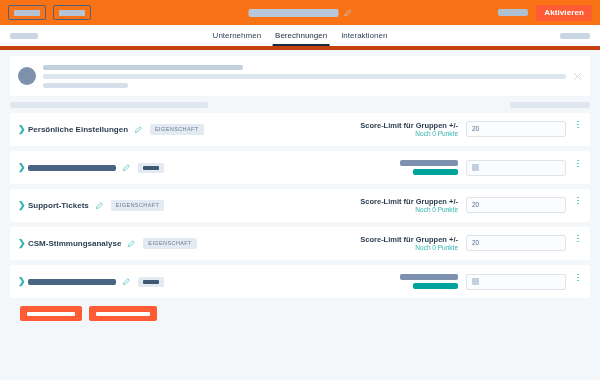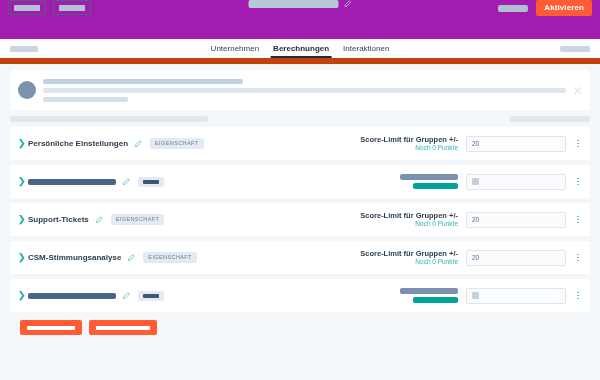--- a/index.html
+++ b/index.html
@@ -6,21 +6,21 @@
   html, body {
     width: 600px; height: 380px;
     font-family: "Liberation Sans", sans-serif;
     background: #f4f7fa;
     overflow: hidden;
   }
   .app { width: 600px; height: 380px; display: flex; flex-direction: column; position: relative; }
 
   
   .topbar {
-    height: 39px; background: #a21caf; display: flex; align-items: flex-start;
+    height: 25px; background: #f97316; display: flex; align-items: center;
     padding: 0 8px; flex: none; position: relative;
   }
   .tb-left { display: flex; gap: 7px; align-items: center; }
   .tb-btn {
     width: 38px; height: 15px; border: 1px solid #50627a; border-radius: 2px;
     display: flex; align-items: center; justify-content: center;
   }
   .tb-btn i { display: block; width: 26px; height: 6px; background: #b4c4d4; border-radius: 1px; }
   .tb-center {
     position: absolute; left: 50%; transform: translateX(-50%);
@@ -30,27 +30,27 @@
   .pencil-top { width: 8px; height: 8px; color: #b9c8d8; }
   .tb-right { margin-left: auto; display: flex; align-items: center; gap: 8px; }
   .tb-ph { width: 30px; height: 7px; background: #aebfd0; border-radius: 2px; }
   .activate-btn {
     background: #ff5c35; color: #fff; font-size: 8px; font-weight: bold;
     padding: 4px 8px; border-radius: 2px; letter-spacing: .1px; line-height: 1;
   }
 
   
   .navbar {
-    height: 25px; background: #fff; border-bottom: 6px solid #c2410c;
+    height: 25px; background: #fff; border-bottom: 4px solid #c2410c;
     display: flex; align-items: center; padding: 0 10px; flex: none; position: relative;
   }
   .nav-ph-left { width: 28px; height: 6px; background: #c8d5e2; border-radius: 2px; }
   .nav-tabs { position: absolute; left: 50%; transform: translateX(-50%); display: flex; gap: 14px; height: 100%; align-items: center; }
   .nav-tab { font-size: 8px; color: #33475b; height: 100%; display: flex; align-items: center; position: relative; }
-  .nav-tab.active { font-weight: bold; color: #1b2b3d; }
+  .nav-tab.active { font-weight: normal; color: #1b2b3d; }
   .nav-tab.active:after {
     content: ""; position: absolute; left: -2px; right: -2px; bottom: 0; height: 2.5px; background: #1b2b3d;
   }
   .nav-ph-right { margin-left: auto; width: 30px; height: 6px; background: #c8d5e2; border-radius: 2px; }
 
   
   .page { flex: 1; background: #f4f7fa; padding: 6px 10px 0 10px; overflow: hidden; }
 
   .banner {
     background: #fff; border-radius: 2px; height: 40px;
@@ -79,21 +79,21 @@
   .row-title-ph { width: 88px; height: 6px; background: #4a6party; border-radius: 2px; }
   .row-title-ph { background: #4a6484; }
   .pencil { width: 8px; height: 8px; color: #4fc3c0; margin-left: 6px; flex: none; }
   .badge {
     margin-left: 8px; background: #e3eaf2; color: #6b8097; font-size: 5.5px;
     letter-spacing: .4px; padding: 3px 5px; border-radius: 2px; line-height: 1; white-space: nowrap;
   }
   .badge-ph { margin-left: 8px; width: 26px; height: 10px; background: #e3eaf2; border-radius: 2px; display: flex; align-items: center; justify-content: center; }
   .badge-ph i { display: block; width: 16px; height: 4px; background: #3d5873; border-radius: 1px; }
 
-  .row-right { margin-left: auto; display: flex; align-items: center; gap: 8px; }
+  .row-right { margin-left: auto; display: flex; gap: 8px; }
   .limit-labels { text-align: right; line-height: 1.25; }
   .limit-main { font-size: 7.5px; font-weight: bold; color: #2b3e50; white-space: nowrap; }
   .limit-sub { font-size: 6.5px; color: #2fb3ae; white-space: nowrap; }
   .limit-ph { display: flex; flex-direction: column; align-items: flex-end; gap: 3px; }
   .limit-ph .p1 { width: 58px; height: 6px; background: #7b90ad; border-radius: 2px; }
   .limit-ph .p2 { width: 45px; height: 6px; background: #00a39b; border-radius: 2px; }
 
   .num-input {
     width: 100px; height: 16px; border: 1px solid #dde4ec; border-radius: 2px;
     background: #fbfcfd; display: flex; align-items: center; padding: 0 5px;

